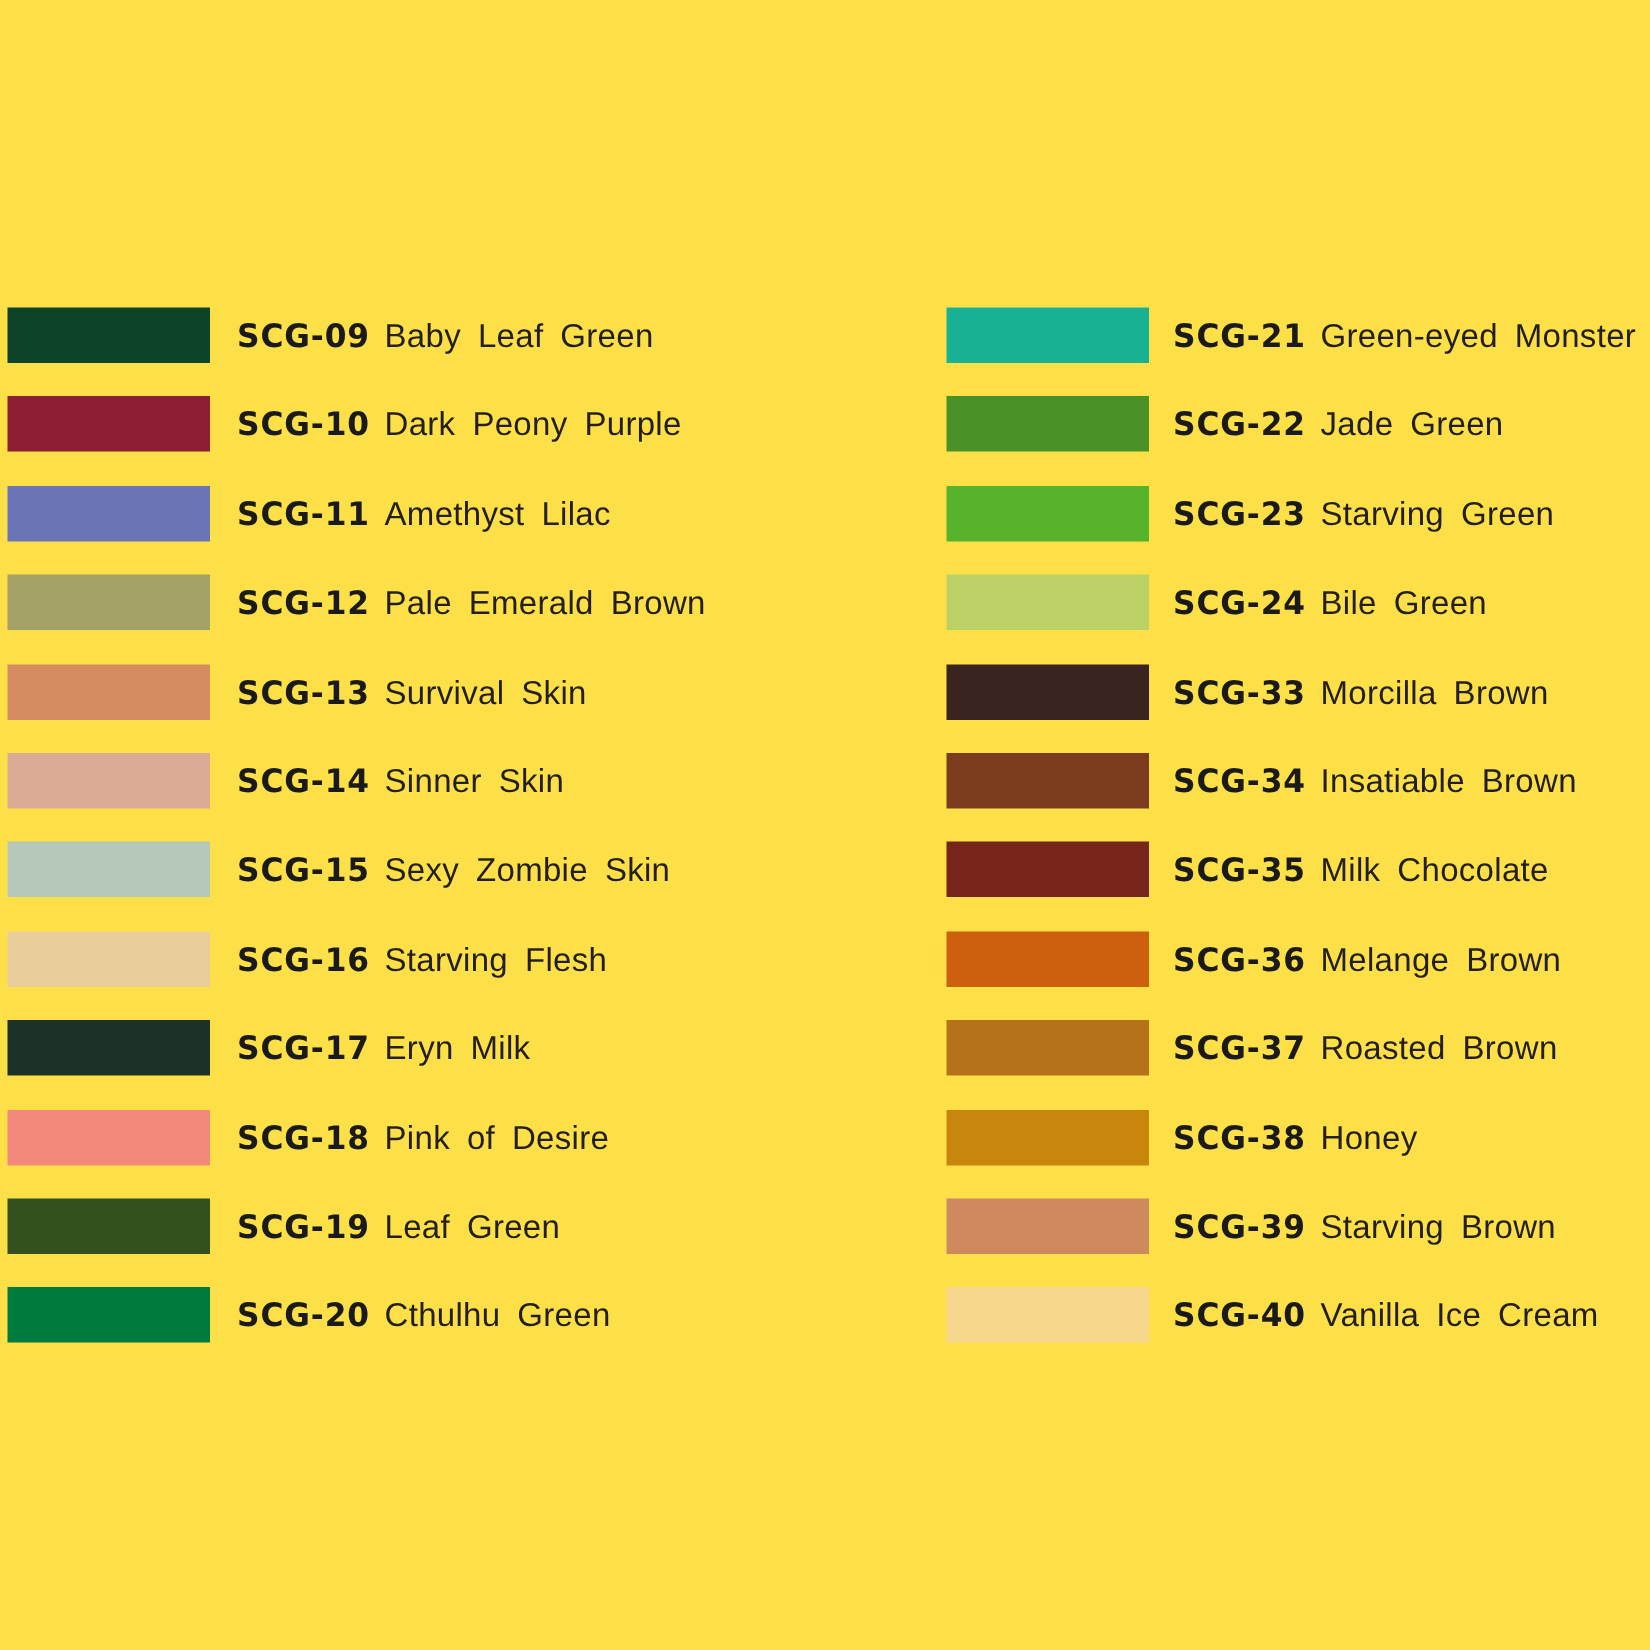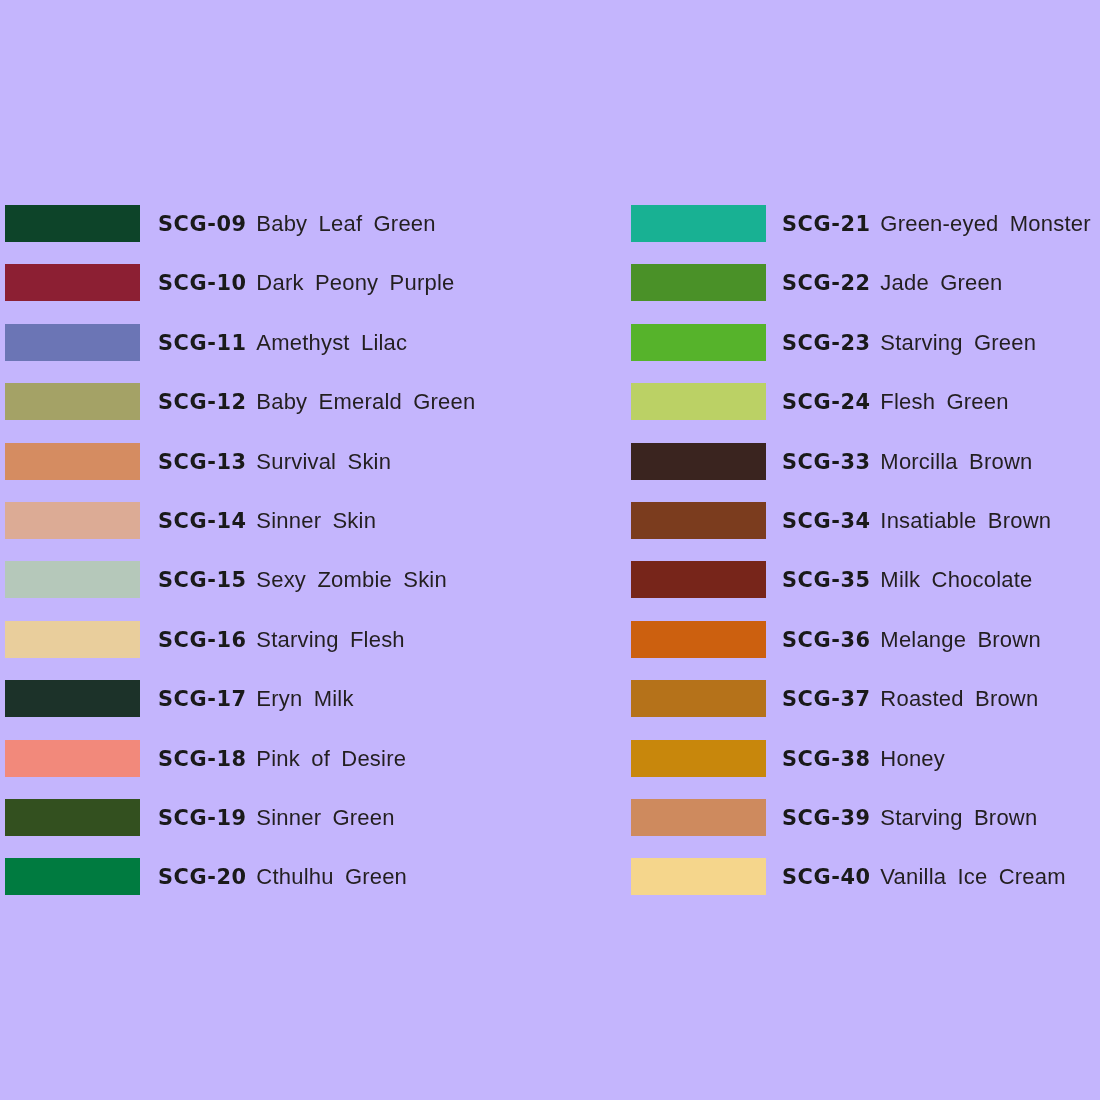--- a/index.html
+++ b/index.html
@@ -10,21 +10,21 @@
   body {
     width: 1100px;
     height: 1100px;
     font-family: "Liberation Sans", sans-serif;
     overflow: hidden;
   }
   #sheet {
     position: relative;
     width: 1100px;
     height: 1100px;
-    background: #c4b5fd;
+    background: #fde047;
   }
   .column {
     position: absolute;
     top: 205px;
   }
   #col-left  { left: 5px; }
   #col-right { left: 631px; }
 
   .swatch-row {
     position: relative;
@@ -84,21 +84,21 @@
       <div class="swatch-row">
         <span class="chip" title="#8C1F33" style="background: rgb(140, 31, 51);"></span>
         <span class="label"><span class="code">SCG-10</span><span class="name">Dark Peony Purple</span></span>
       </div>
       <div class="swatch-row">
         <span class="chip" title="#6B75B5" style="background: rgb(107, 117, 181);"></span>
         <span class="label"><span class="code">SCG-11</span><span class="name">Amethyst Lilac</span></span>
       </div>
       <div class="swatch-row">
         <span class="chip" title="#A4A266" style="background: rgb(164, 162, 102);"></span>
-        <span class="label"><span class="code">SCG-12</span><span class="name">Baby Emerald Green</span></span>
+        <span class="label"><span class="code">SCG-12</span><span class="name">Pale Emerald Brown</span></span>
       </div>
       <div class="swatch-row">
         <span class="chip" title="#D58C61" style="background: rgb(213, 140, 97);"></span>
         <span class="label"><span class="code">SCG-13</span><span class="name">Survival Skin</span></span>
       </div>
       <div class="swatch-row">
         <span class="chip" title="#DCAB95" style="background: rgb(220, 171, 149);"></span>
         <span class="label"><span class="code">SCG-14</span><span class="name">Sinner Skin</span></span>
       </div>
       <div class="swatch-row">
@@ -112,21 +112,21 @@
       <div class="swatch-row">
         <span class="chip" title="#1C3229" style="background: rgb(28, 50, 41);"></span>
         <span class="label"><span class="code">SCG-17</span><span class="name">Eryn Milk</span></span>
       </div>
       <div class="swatch-row">
         <span class="chip" title="#F2897B" style="background: rgb(242, 137, 123);"></span>
         <span class="label"><span class="code">SCG-18</span><span class="name">Pink of Desire</span></span>
       </div>
       <div class="swatch-row">
         <span class="chip" title="#33501F" style="background: rgb(51, 80, 31);"></span>
-        <span class="label"><span class="code">SCG-19</span><span class="name">Sinner Green</span></span>
+        <span class="label"><span class="code">SCG-19</span><span class="name">Leaf Green</span></span>
       </div>
       <div class="swatch-row">
         <span class="chip" title="#007B40" style="background: rgb(0, 123, 64);"></span>
         <span class="label"><span class="code">SCG-20</span><span class="name">Cthulhu Green</span></span>
       </div>
     </div>
   <div class="column" id="col-right">
       <div class="swatch-row">
         <span class="chip" title="#18B193" style="background: rgb(24, 177, 147);"></span>
         <span class="label"><span class="code">SCG-21</span><span class="name">Green-eyed Monster</span></span>
@@ -134,21 +134,21 @@
       <div class="swatch-row">
         <span class="chip" title="#4A9128" style="background: rgb(74, 145, 40);"></span>
         <span class="label"><span class="code">SCG-22</span><span class="name">Jade Green</span></span>
       </div>
       <div class="swatch-row">
         <span class="chip" title="#56B32B" style="background: rgb(86, 179, 43);"></span>
         <span class="label"><span class="code">SCG-23</span><span class="name">Starving Green</span></span>
       </div>
       <div class="swatch-row">
         <span class="chip" title="#BBD165" style="background: rgb(187, 209, 101);"></span>
-        <span class="label"><span class="code">SCG-24</span><span class="name">Flesh Green</span></span>
+        <span class="label"><span class="code">SCG-24</span><span class="name">Bile Green</span></span>
       </div>
       <div class="swatch-row">
         <span class="chip" title="#3A241F" style="background: rgb(58, 36, 31);"></span>
         <span class="label"><span class="code">SCG-33</span><span class="name">Morcilla Brown</span></span>
       </div>
       <div class="swatch-row">
         <span class="chip" title="#7B3C1E" style="background: rgb(123, 60, 30);"></span>
         <span class="label"><span class="code">SCG-34</span><span class="name">Insatiable Brown</span></span>
       </div>
       <div class="swatch-row">

